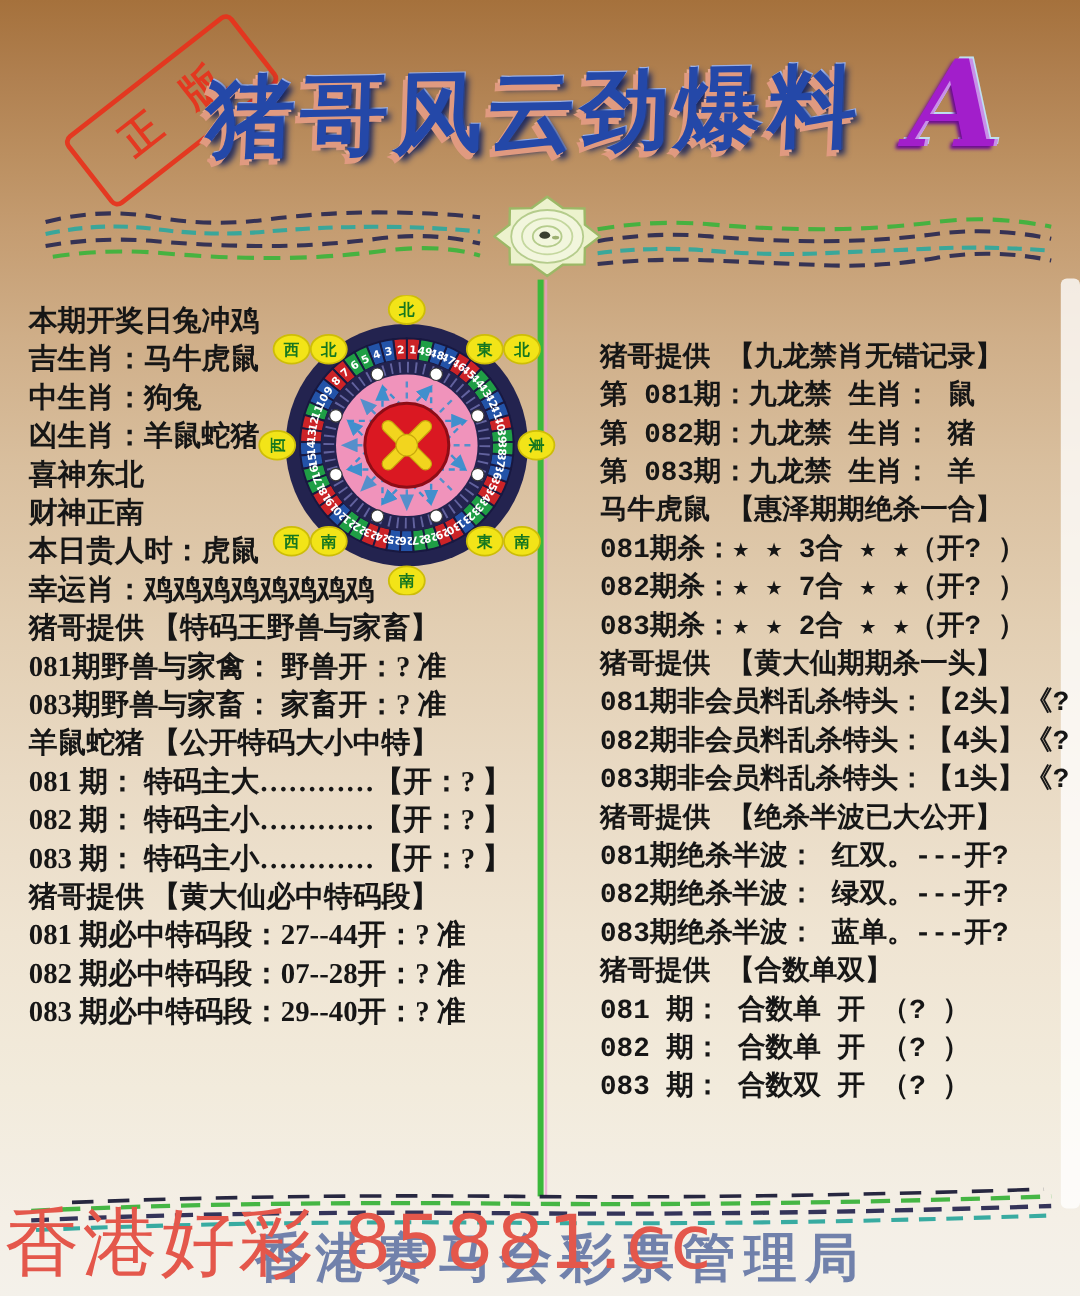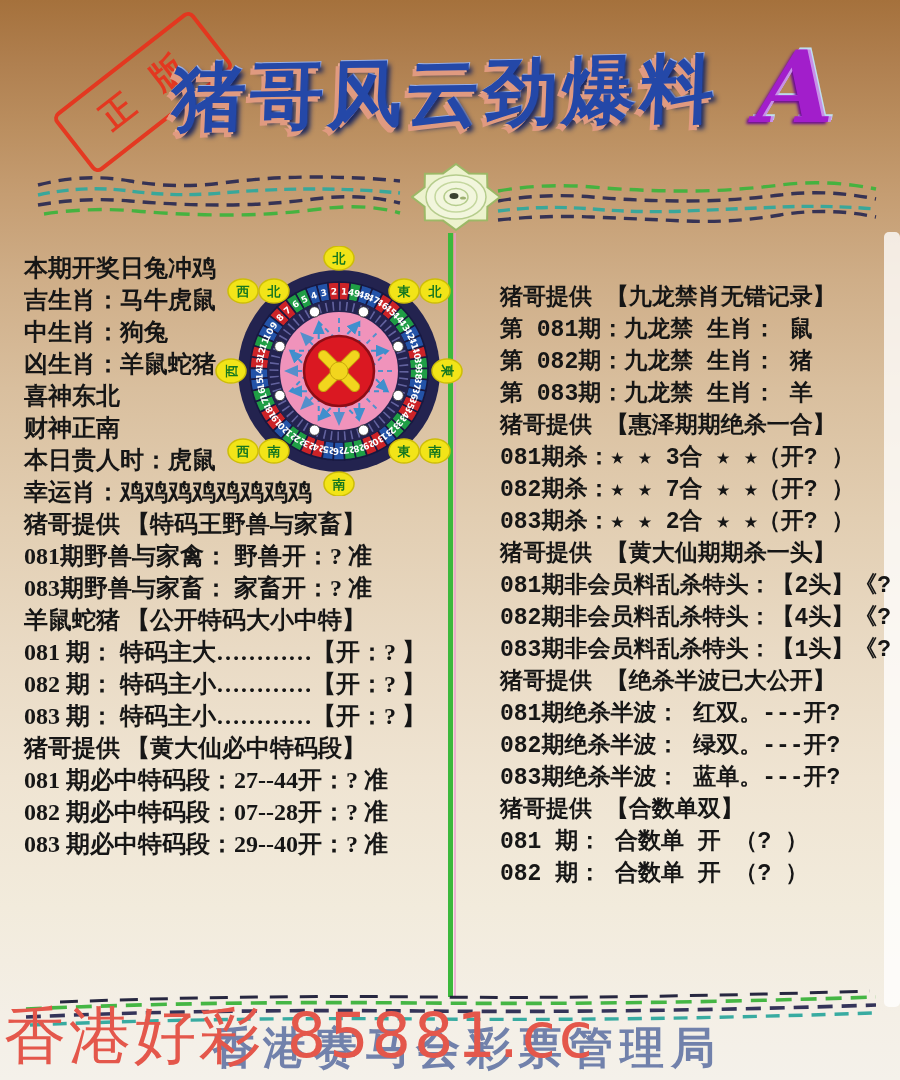--- a/index.html
+++ b/index.html
@@ -361,35 +361,36 @@
       <div class="tip-line">猪哥提供 【黄大仙必中特码段】</div>
       <div class="tip-line">081 期必中特码段：27--44开：? 准</div>
       <div class="tip-line">082 期必中特码段：07--28开：? 准</div>
       <div class="tip-line">083 期必中特码段：29--40开：? 准</div>
     </div>
   <div id="right-col" class="col">
       <div class="tip-line">猪哥提供 【九龙禁肖无错记录】</div>
       <div class="tip-line">第 081期：九龙禁 生肖： 鼠</div>
       <div class="tip-line">第 082期：九龙禁 生肖： 猪</div>
       <div class="tip-line">第 083期：九龙禁 生肖： 羊</div>
-      <div class="tip-line">猪哥提供 【惠泽期期绝杀一合】</div>
+      <div class="tip-line">马牛虎鼠 【惠泽期期绝杀一合】</div>
       <div class="tip-line">081期杀：★ ★ 3合 ★ ★（开? ）</div>
       <div class="tip-line">082期杀：★ ★ 7合 ★ ★（开? ）</div>
       <div class="tip-line">083期杀：★ ★ 2合 ★ ★（开? ）</div>
       <div class="tip-line">猪哥提供 【黄大仙期期杀一头】</div>
       <div class="tip-line">081期非会员料乱杀特头：【2头】《? 》</div>
       <div class="tip-line">082期非会员料乱杀特头：【4头】《? 》</div>
       <div class="tip-line">083期非会员料乱杀特头：【1头】《? 》</div>
       <div class="tip-line">猪哥提供 【绝杀半波已大公开】</div>
       <div class="tip-line">081期绝杀半波： 红双。---开?</div>
       <div class="tip-line">082期绝杀半波： 绿双。---开?</div>
       <div class="tip-line">083期绝杀半波： 蓝单。---开?</div>
       <div class="tip-line">猪哥提供 【合数单双】</div>
       <div class="tip-line">081 期： 合数单  开 （? ）</div>
       <div class="tip-line">082 期： 合数单  开 （? ）</div>
+      <div class="tip-line">083 期： 合数双  开 （? ）</div>
     </div>
 
   <svg id="bottom-sep" class="sep-svg" width="900" height="45">
     <g fill="none" stroke-linecap="butt" opacity="0.95">
       <path d="M26,24 Q200,16 420,18 T876,12" stroke="#3cb43c" stroke-width="3.6" stroke-dasharray="16 9"></path>
       <path d="M26,32 Q200,24 420,26 T876,20" stroke="#2a2a52" stroke-width="3.6" stroke-dasharray="15 9"></path>
       <path d="M30,40 Q220,32 430,34 T872,28" stroke="#2ea89e" stroke-width="3.4" stroke-dasharray="14 9"></path>
       <path d="M60,17 Q240,10 430,12 T870,6" stroke="#1d1d38" stroke-width="3" stroke-dasharray="18 12"></path>
     </g>
   </svg>

